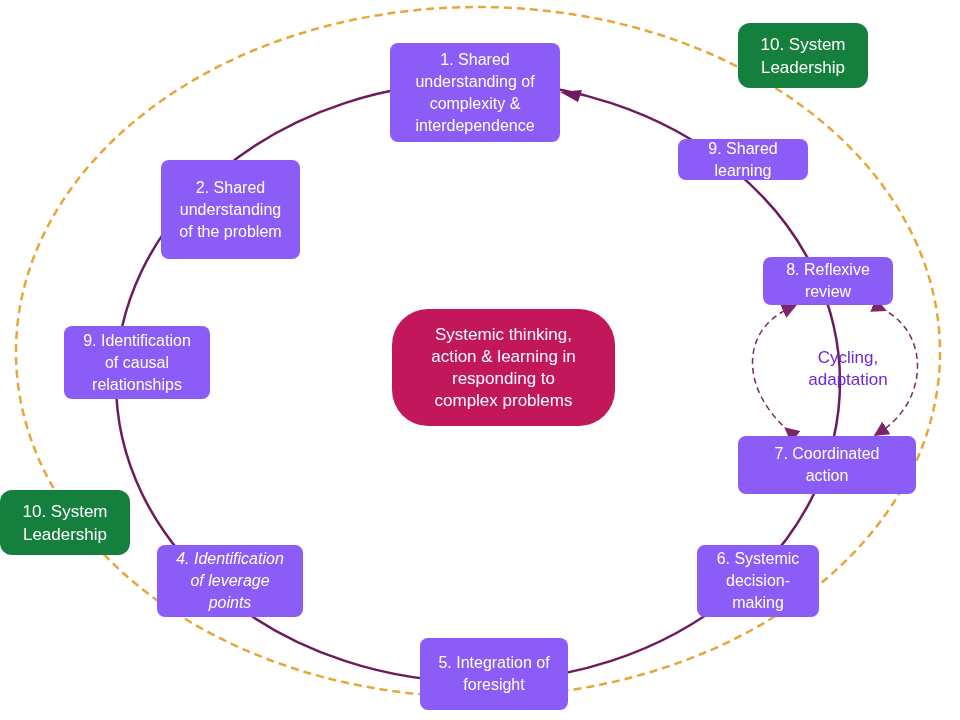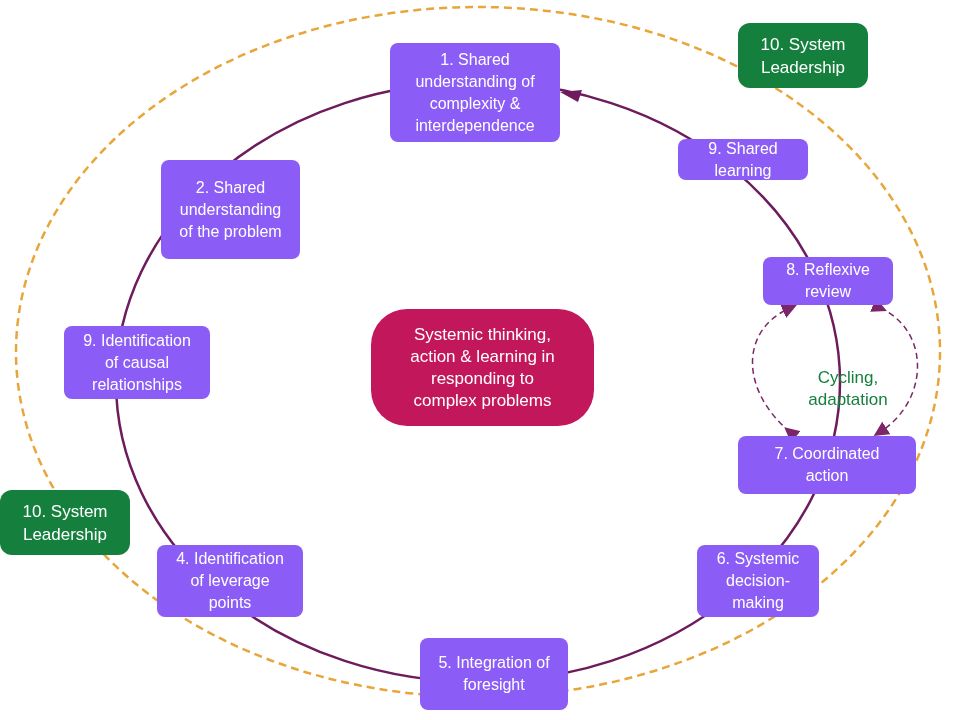--- a/index.html
+++ b/index.html
@@ -9,54 +9,54 @@
     position:absolute; background:#8b5cf6; color:#fff; border-radius:8px;
     display:flex; align-items:center; justify-content:center; text-align:center;
     font-size:16px; line-height:22px; white-space:pre-line; box-sizing:border-box; padding:2px 6px;
   }
   .lead { background:#15803d; border-radius:12px; font-size:17px; line-height:23px; }
   .center {
     position:absolute; background:#c2185b; color:#fff; border-radius:36px;
     display:flex; align-items:center; justify-content:center; text-align:center;
     font-size:17px; line-height:22px; white-space:pre-line;
   }
-  .note { position:absolute; color:#15803d; font-size:17px; line-height:22px; text-align:center; white-space:pre-line;margin-top:20px; }
+  .note { position:absolute; color:#6d28d9; font-size:17px; line-height:22px; text-align:center; white-space:pre-line; }
 </style>
 </head>
 <body>
 
 <svg class="bg" width="960" height="720">
   <defs>
     <marker id="arr" markerWidth="10" markerHeight="10" refX="5" refY="5" orient="auto">
       <path d="M0,0 L10,5 L0,10 z" fill="#7a2668"></path>
     </marker>
   </defs>
   <ellipse cx="478" cy="352" rx="462" ry="345" fill="none" stroke="#e8a63a" stroke-width="2.5" stroke-dasharray="8,5"></ellipse>
   <ellipse cx="478" cy="382" rx="362" ry="300" fill="none" stroke="#6d1b5c" stroke-width="2.5"></ellipse>
   <path d="M582,90 L560,92 L578,102 Z" fill="#6d1b5c"></path>
   <path d="M790,432 C740,390 740,330 790,308" fill="none" stroke="#7a2668" stroke-width="1.5" stroke-dasharray="6,4" marker-end="url(#arr)" marker-start="url(#arr)"></path>
   <path d="M880,308 C930,330 930,400 880,432" fill="none" stroke="#7a2668" stroke-width="1.5" stroke-dasharray="6,4" marker-end="url(#arr)" marker-start="url(#arr)"></path>
 </svg>
 
-<div class="center" style="left:371px;top:309px;width:223px;height:117px;">Systemic thinking,
+<div class="center" style="left:392px;top:309px;width:223px;height:117px;">Systemic thinking,
 action &amp; learning in
 responding to
 complex problems</div>
 
 <div class="box" style="left:390px;top:43px;width:170px;height:99px;">1. Shared
 understanding of
 complexity &amp;
 interdependence</div>
 <div class="box" style="left:161px;top:140px;width:139px;height:99px;margin-top:20px;">2. Shared
 understanding
 of the problem</div>
 <div class="box" style="left:64px;top:326px;width:146px;height:73px;">9. Identification
 of causal
 relationships</div>
-<div class="box" style="left:157px;top:545px;width:146px;height:72px;">4. Identification
+<div class="box" style="left:157px;top:545px;width:146px;height:72px;font-style:italic;">4. Identification
 of leverage
 points</div>
 <div class="box" style="left:420px;top:638px;width:148px;height:72px;">5. Integration of
 foresight</div>
 <div class="box" style="left:697px;top:545px;width:122px;height:72px;text-align:center;">6. Systemic
 decision-
 making</div>
 <div class="box" style="left:738px;top:436px;width:178px;height:58px;">7. Coordinated
 action</div>
 <div class="box" style="left:763px;top:257px;width:130px;height:48px;">8. Reflexive

